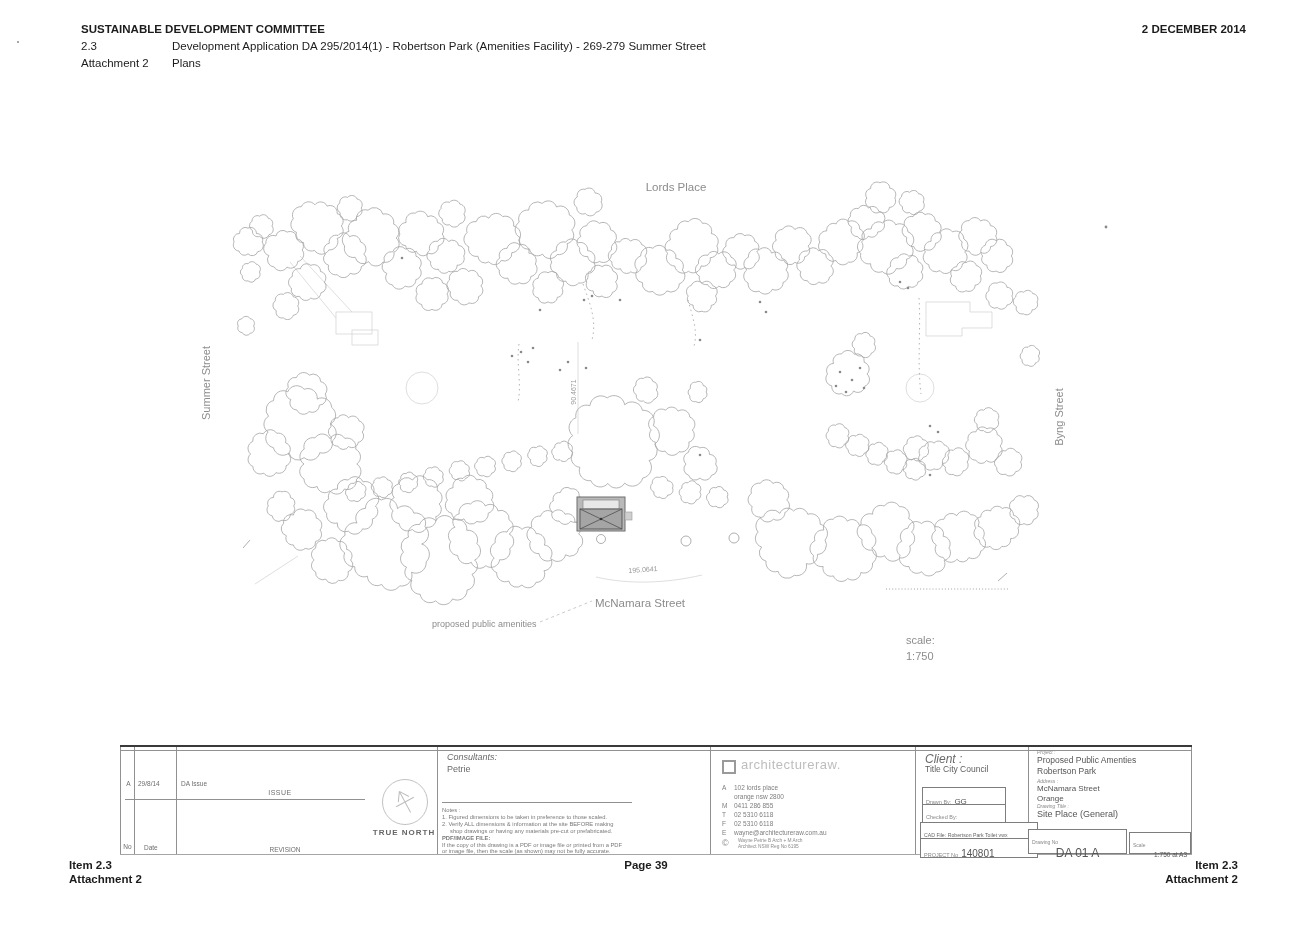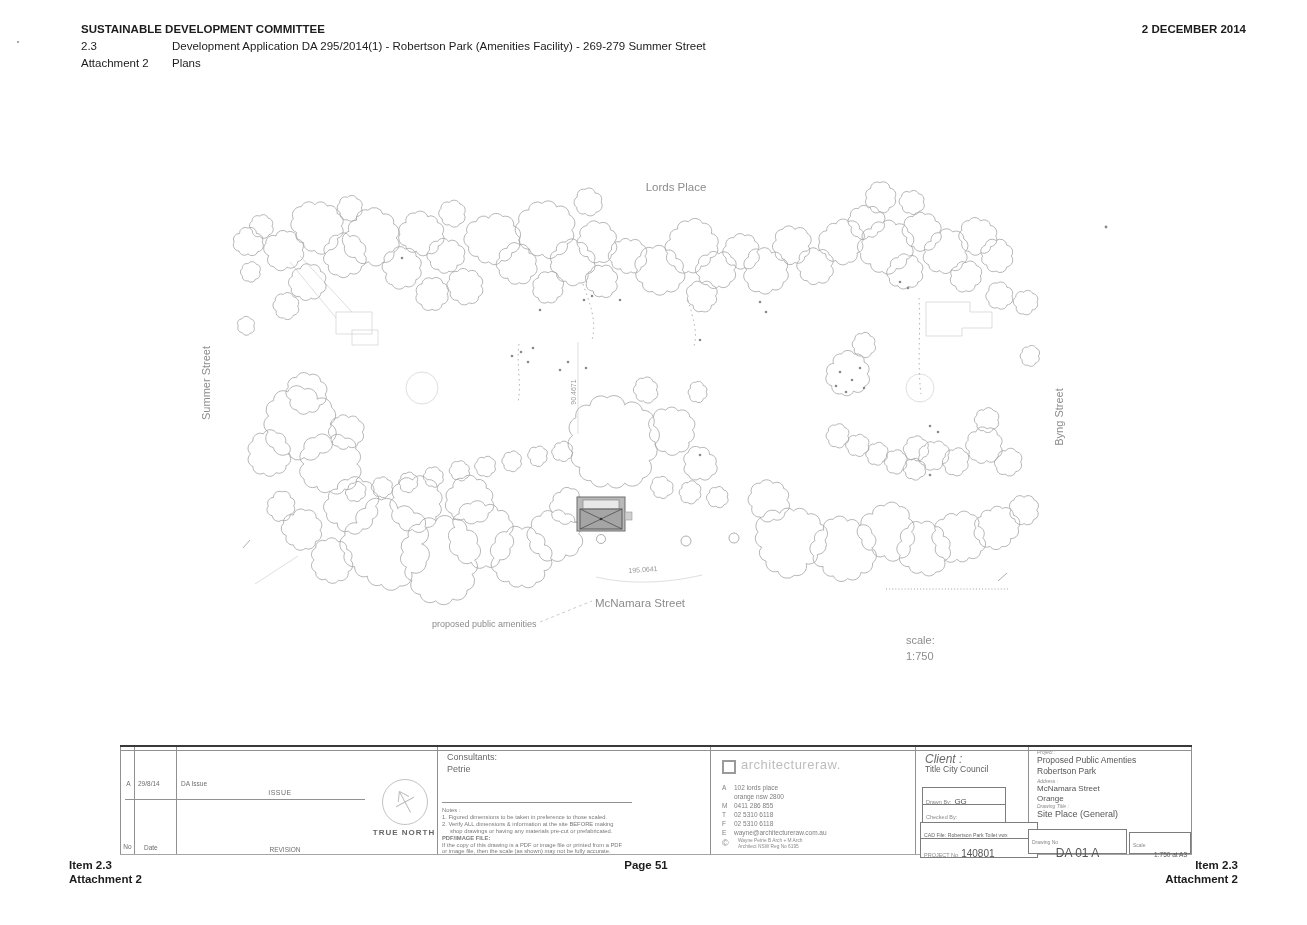--- a/index.html
+++ b/index.html
@@ -258,21 +258,21 @@
 
     <div class="abs" style="left:262px;top:32px;width:44px;height:44px;border:1px solid #c2c2c2;border-radius:50%;">
       <svg width="44" height="44">
         <g transform="rotate(-28 22 22)" stroke="#bdbdbd" stroke-width="1" fill="none">
           <path d="M22 34 L22 10 M22 10 L16 19 M22 10 L28 19 M12 22 L32 22"></path>
         </g>
       </svg>
     </div>
     <div class="tbx bold" style="left:246px;top:81px;width:76px;text-align:center;font-size:8px;letter-spacing:1px;color:#666;">TRUE NORTH</div>
 
-    <div class="tbx" style="left:327px;top:5px;font-size:9px;color:#6a6a6a;">Consultants:</div>
+    <div class="tbx" style="left:327px;top:5px;font-size:9px;color:#6a6a6a;font-style:italic;">Consultants:</div>
     <div class="tbx" style="left:327px;top:17px;font-size:9px;color:#6a6a6a;">Petrie</div>
     <div class="hl" style="left:322px;width:190px;top:55px;"></div>
     <div class="tbx notes" style="left:322px;top:60px;">Notes :</div>
     <div class="tbx notes" style="left:322px;top:67px;">1. Figured dimensions to be taken in preference to those scaled.</div>
     <div class="tbx notes" style="left:322px;top:74px;">2. Verify ALL dimensions &amp; information at the site BEFORE making</div>
     <div class="tbx notes" style="left:330px;top:81px;">shop drawings or having any materials pre-cut or prefabricated.</div>
     <div class="tbx notes bold" style="left:322px;top:88px;">PDF/IMAGE FILE:</div>
     <div class="tbx notes" style="left:322px;top:95px;">If the copy of this drawing is a PDF or image file or printed from a PDF</div>
     <div class="tbx notes" style="left:322px;top:101px;">or image file, then the scale (as shown) may not be fully accurate.</div>
 
@@ -322,16 +322,16 @@
       <div style="font-size:12px;color:#555;text-align:center;margin-top:1px;">DA 01 A</div>
     </div>
     <div class="cbox" style="left:1009px;top:85px;width:62px;height:22px;display:block;">
       <div class="lab" style="font-size:5px;">Scale</div>
       <div style="font-size:6.5px;color:#555;text-align:right;margin-top:3px;">1:750 at A3</div>
     </div>
   </div>
 
   <div class="abs hdr bold" style="left:69px;top:858px;">Item 2.3</div>
   <div class="abs hdr bold" style="left:69px;top:872px;">Attachment 2</div>
-  <div class="abs hdr bold" style="left:611px;top:858px;width:70px;text-align:center;">Page 51</div>
+  <div class="abs hdr bold" style="left:611px;top:858px;width:70px;text-align:center;">Page 39</div>
   <div class="abs hdr bold" style="right:69px;top:858px;text-align:right;">Item 2.3</div>
   <div class="abs hdr bold" style="right:69px;top:872px;text-align:right;">Attachment 2</div>
 </div>
 
 </body></html>

